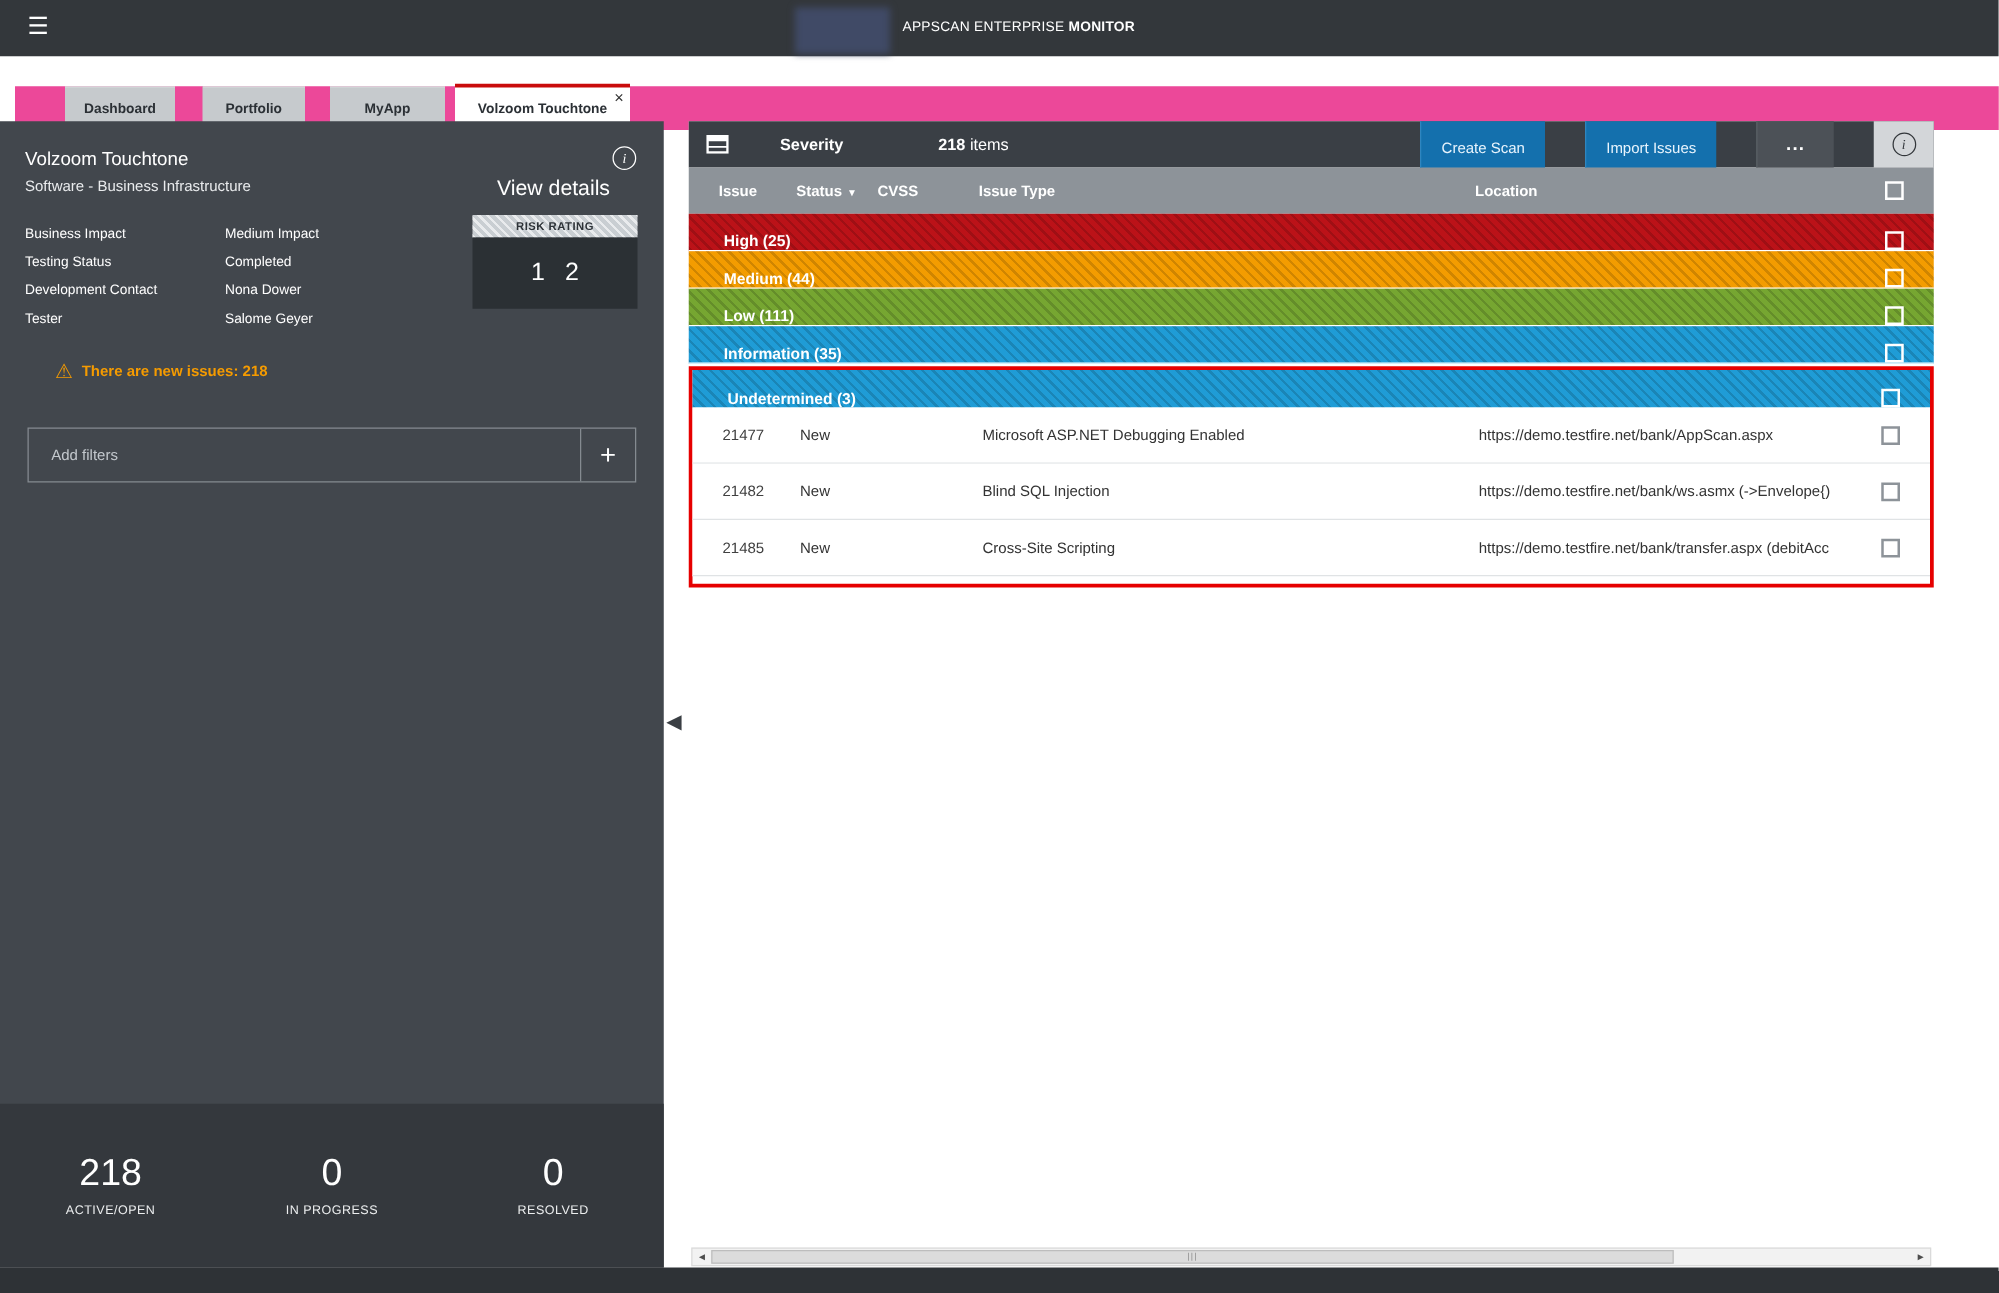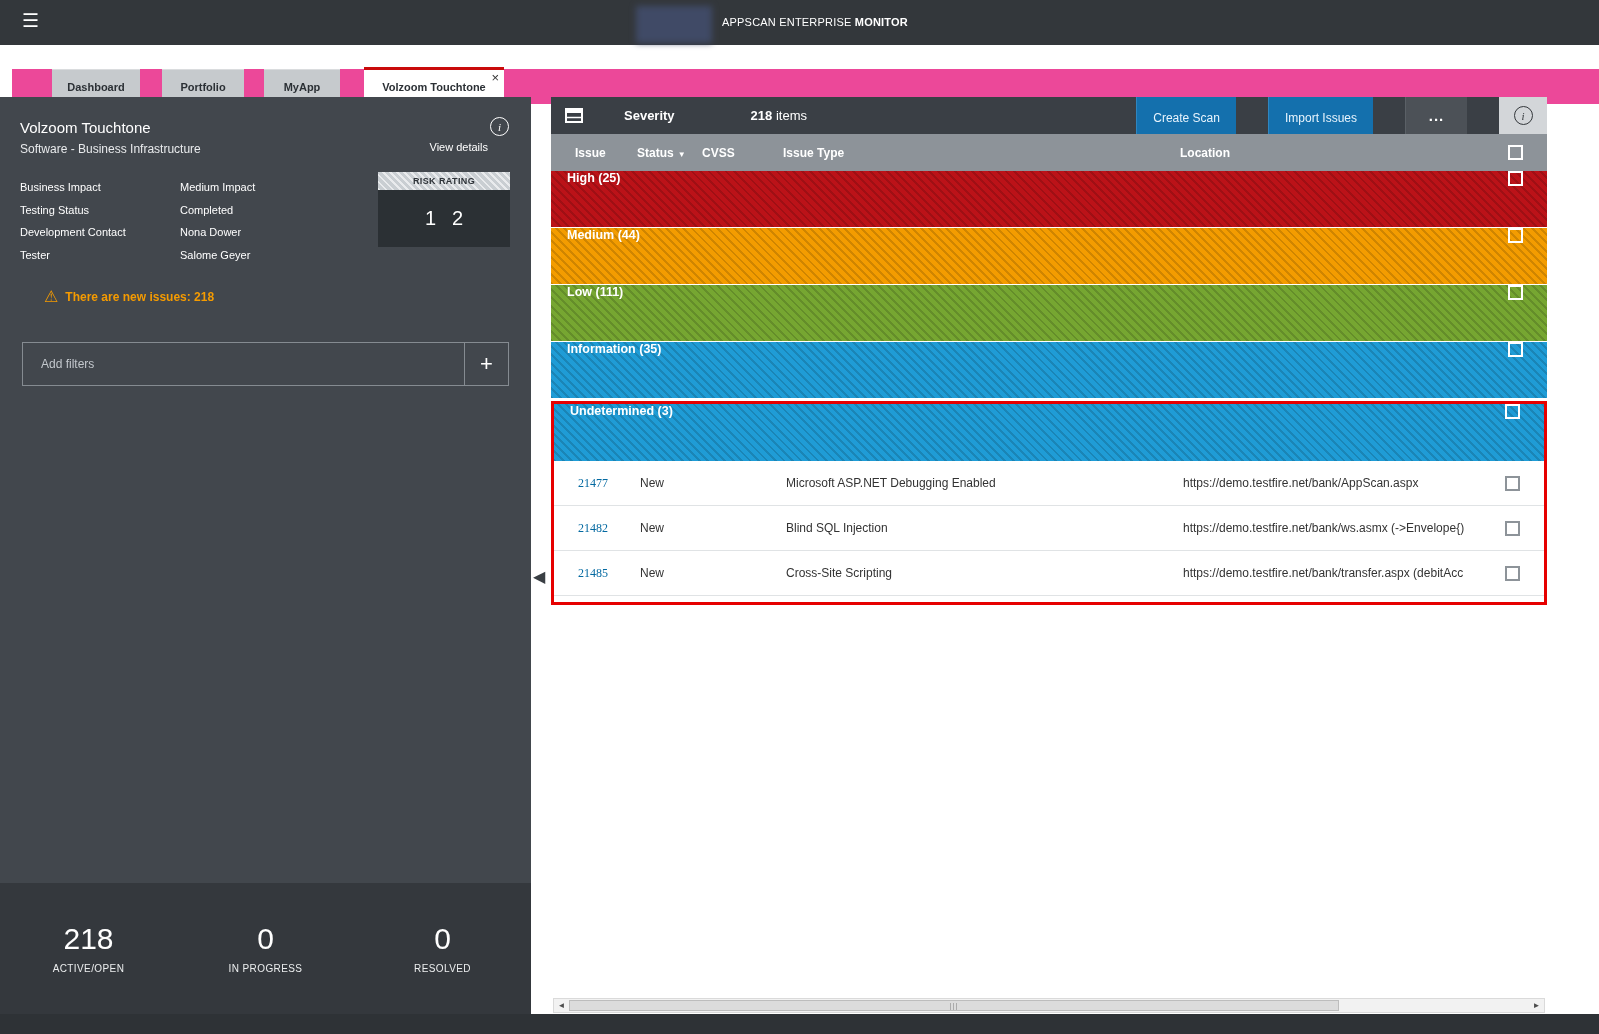--- a/index.html
+++ b/index.html
@@ -12,32 +12,32 @@
   .logo-redacted { position:absolute; left:636px; top:6px; width:76px; height:37px; background:#404a66; filter:blur(3px); }
   .app-title { position:absolute; left:722px; top:16px; color:#fff; font-size:11px; letter-spacing:.2px; }
   .app-title b { font-weight:700; }
 
   
   .tabbar { position:absolute; left:12px; top:45px; width:1599px; height:35px; background:#ec4899;margin-top:24px; }
   .tab { position:absolute; bottom:0; height:35px; background:#c6cacd; color:#2b3035; font-size:11px; font-weight:700;
          display:flex; align-items:center; justify-content:center; cursor:pointer; box-shadow:inset 0 1px 0 rgba(255,255,255,.35); }
   .tab-1 { left:40px; width:88px; }
   .tab-2 { left:150px; width:82px; }
-  .tab-3 { left:252px; width:76px; }
+  .tab-3 { left:252px; width:92px; }
   .tab-active { left:352px; width:140px; height:37px; background:#fff; border-top:3px solid #c90b0b; box-shadow:none; }
   .tab-close { position:absolute; top:1px; right:5px; font-size:13px; font-weight:400; color:#333; line-height:13px; cursor:pointer; }
 
   
   .left-panel { position:absolute; left:0; top:97px; width:531px; height:917px; background:#42474d; color:#fff; }
   .lp-title { position:absolute; left:20px; top:22px; font-size:15px; font-weight:400; }
   .lp-subtitle { position:absolute; left:20px; top:45px; font-size:12px; color:#e9ebed; }
   .info-badge { width:19px; height:19px; border:1.5px solid #fff; border-radius:50%; display:flex; align-items:center; justify-content:center;
                 font-size:11px; font-style:italic; font-family:"Liberation Serif", serif; }
   .lp-info { position:absolute; top:20px; right:22px; cursor:pointer; }
-  .view-details { position:absolute; top:44px; right:43px; font-size:11px; color:#fff; cursor:pointer; }
+  .view-details { position:absolute; top:44px; right:43px; font-size:17px; color:#fff; cursor:pointer; }
   .fields { position:absolute; left:20px; top:84px; }
   .field-row { display:flex; height:22.5px; font-size:11px; }
   .field-label { width:160px; }
   .risk-box { position:absolute; left:378px; top:75px; width:132px; }
   .risk-header { height:18px; background:#c9ced2;
                  background-image:repeating-linear-gradient(45deg, rgba(255,255,255,.6) 0 2px, rgba(255,255,255,0) 2px 5px);
                  color:#2e3338; font-size:9px; font-weight:700; letter-spacing:.4px;
                  display:flex; align-items:center; justify-content:center; }
   .risk-body { height:57px; background:#2b3034; display:flex; align-items:center; justify-content:center; gap:16px; font-size:20px; }
   .alert-row { position:absolute; left:44px; top:190px; display:flex; align-items:center; gap:7px; color:#f59b00; font-weight:700; font-size:12px; }
@@ -69,36 +69,36 @@
   .btn-info .info-badge { border-color:#33373b; color:#33373b; }
 
   .row-grid { display:grid; grid-template-columns:62px 65px 81px 397px 1fr 40px; align-items:center; padding-left:24px; }
   .table-header { height:37px; background:#8d9399; color:#fff; font-size:12px; font-weight:700; }
   .sort-icon { font-size:8px; margin-left:4px; }
   .checkbox { width:15px; height:15px; display:inline-block; }
   .cb-light { border:2px solid #fff; }
   .cb-dark { border:2px solid #8d9399; background:#fff; }
   .col-check { justify-self:start; margin-left:1px; }
 
-  .sev-bar { height:57px; display:flex; align-items:flex-start; padding-left:16px; color:#fff; font-weight:700; font-size:12.5px;
+  .sev-bar { height:30px; display:flex; align-items:flex-end; padding-left:28px; color:#fff; font-weight:700; font-size:12.5px;
              border-bottom:1px solid #fff;
              background-image:repeating-linear-gradient(45deg, rgba(0,0,0,.15) 0 2px, rgba(0,0,0,0) 2px 6px); }
   .sev-bar .checkbox { margin-left:auto; margin-right:24px; }
   .sev-high { background-color:#bb1218; }
   .sev-medium { background-color:#f39c00; }
   .sev-low { background-color:#76a631; }
   .sev-info { background-color:#1f9cd6; }
   .sev-undetermined { background-color:#1f9cd6; }
 
   .highlight-box { border:3px solid #e60000; margin-top:2px; padding-bottom:6px; background:#fff; }
   .highlight-box .sev-bar { border-bottom:none; }
 
   .issue-row { height:45px; border-bottom:1px solid #e0e3e5; font-size:12px; color:#333; background:#fff; }
   .cell { overflow:hidden; white-space:nowrap; }
-  .issue-link { color:#0369a1; cursor:pointer;font-family:Liberation Serif, serif; }
+  .issue-link { color:#404040; cursor:pointer; }
 
   .hscrollbar { position:absolute; left:2px; right:2px; bottom:1px; height:15px; background:#f2f2f2; border:1px solid #dadada;
                 display:flex; align-items:center; }
   .sb-arrow { width:15px; text-align:center; font-size:8px; color:#4d4d4d; line-height:15px; cursor:pointer; }
   .sb-track { flex:1; height:100%; position:relative; }
   .sb-thumb { position:absolute; left:0; top:1px; height:11px; width:770px; background:#dcdcdc; border:1px solid #bdbdbd;
               display:flex; align-items:center; justify-content:center; cursor:pointer; }
   .sb-grip { font-size:7px; color:#8a8a8a; letter-spacing:1px; }
 
   .footer-strip { position:absolute; left:0; top:1014px; width:1599px; height:20px; background:#2e3236; }

